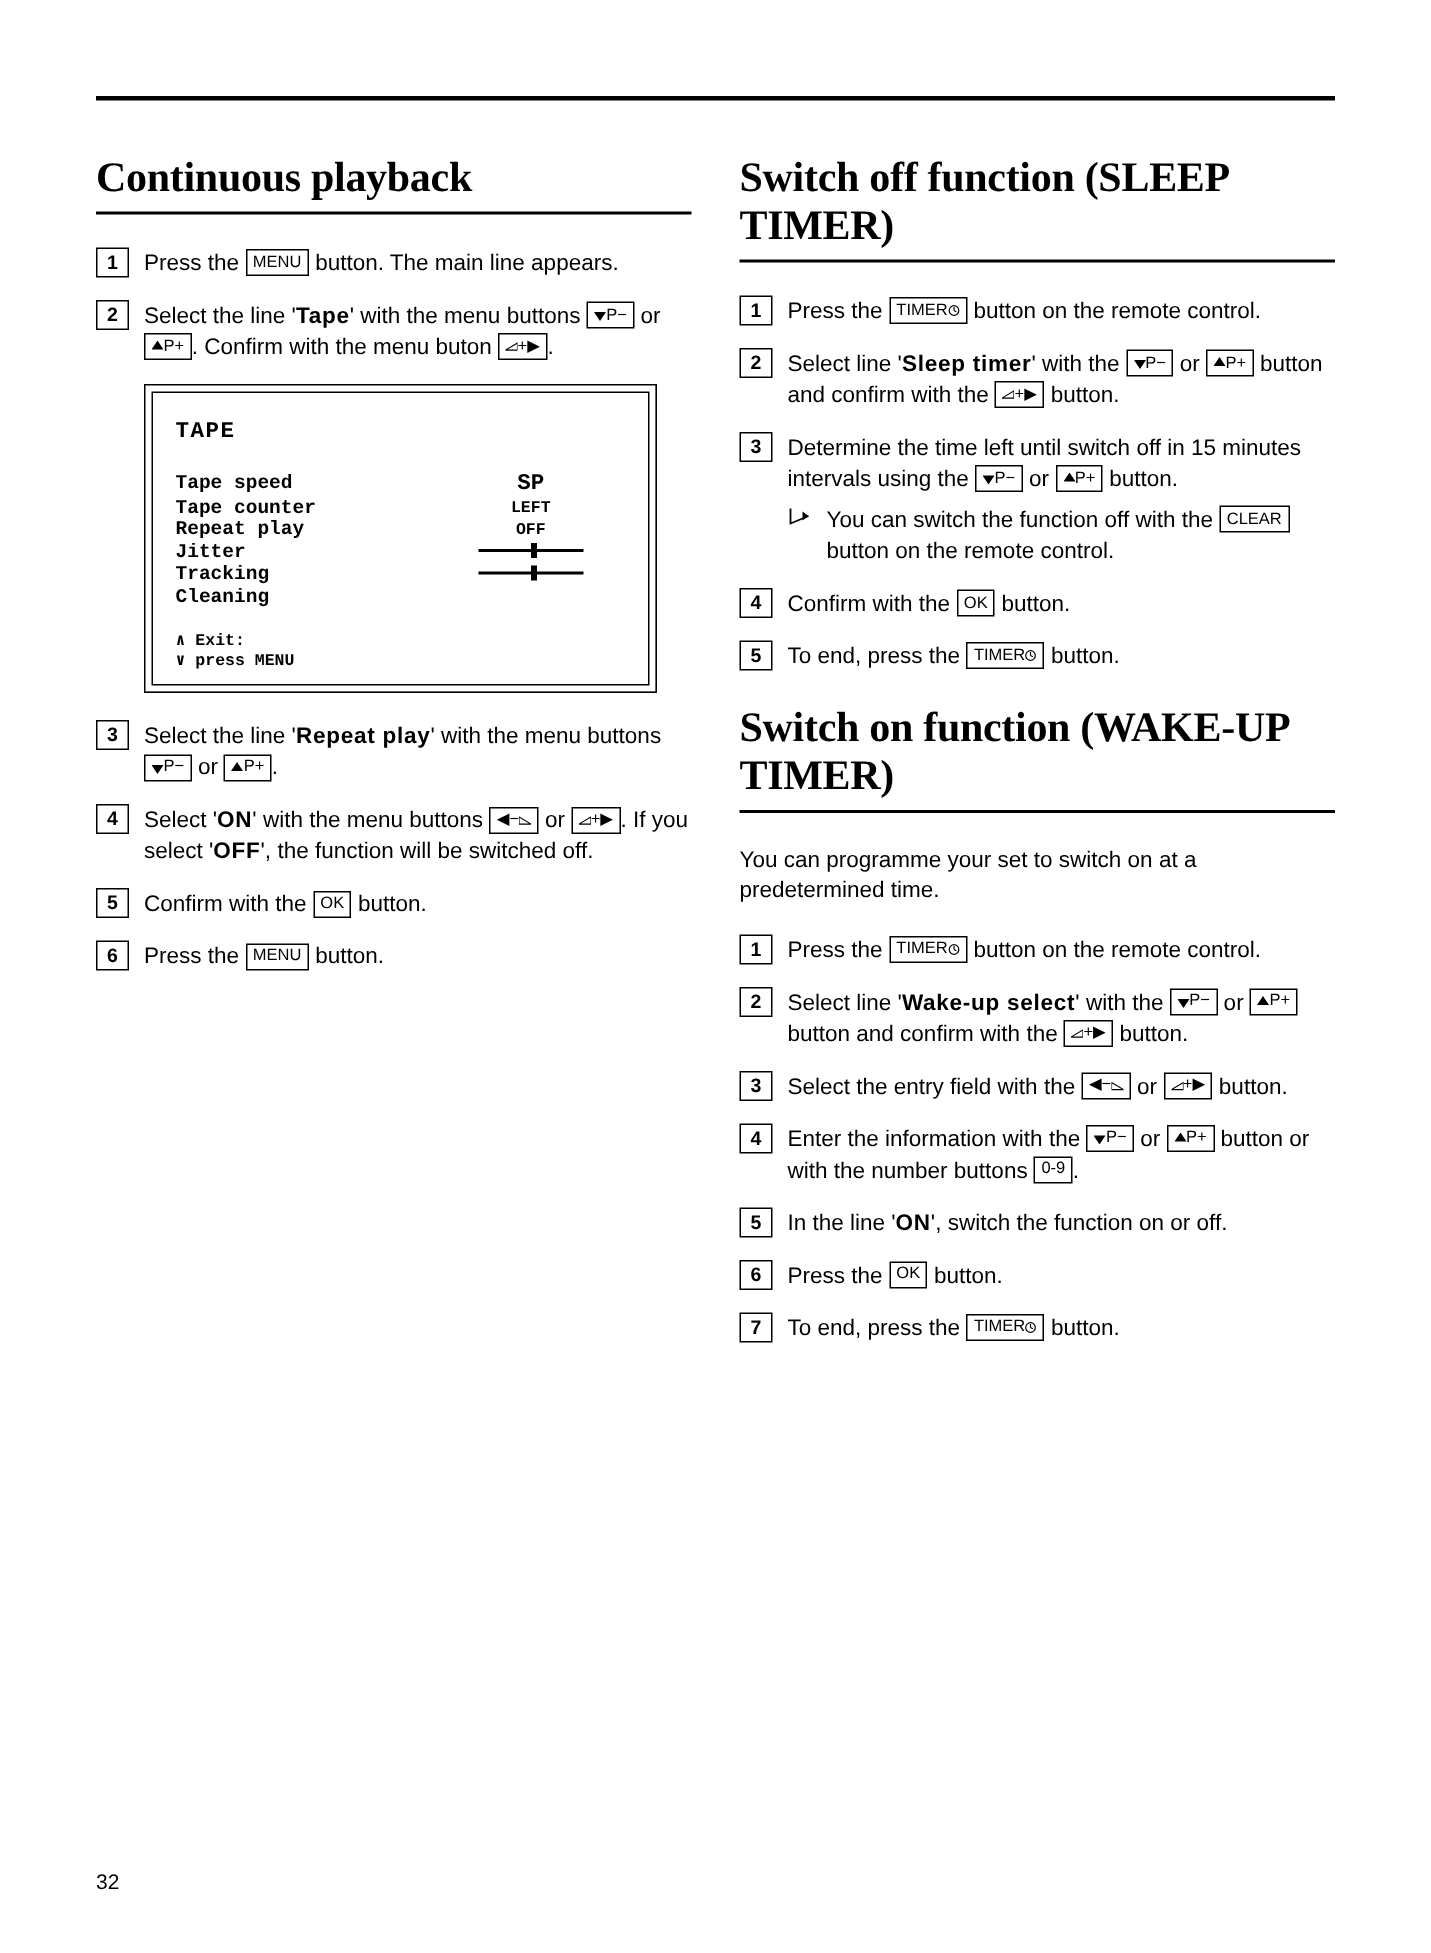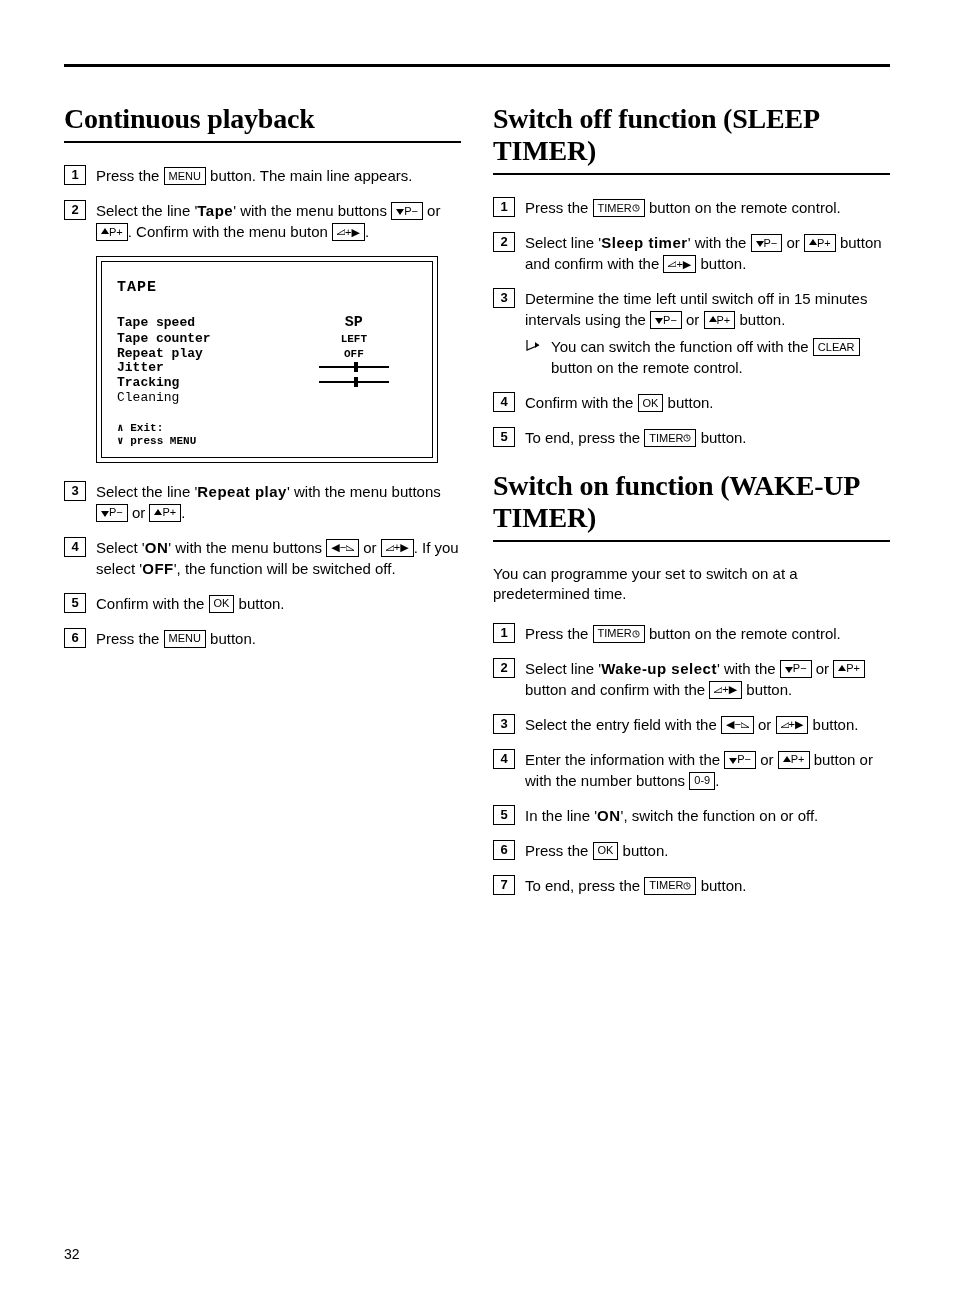--- a/index.html
+++ b/index.html
@@ -83,21 +83,21 @@
               </tr>
           <tr>
                 <td style="font-weight:700">Jitter</td>
                 <td class="v"><span class="slider"></span></td>
               </tr>
           <tr>
                 <td style="font-weight:700">Tracking</td>
                 <td class="v"><span class="slider"></span></td>
               </tr>
           <tr>
-                <td style="font-weight:400">Cleaning</td>
+                <td style="font-weight:700">Cleaning</td>
                 <td class="v"></td>
               </tr>
         </tbody>
           </table>
         <div class="screen-footer">
           <div>∧ Exit:</div>
           <div>∨ press MENU</div>
         </div>
       </div>
 

